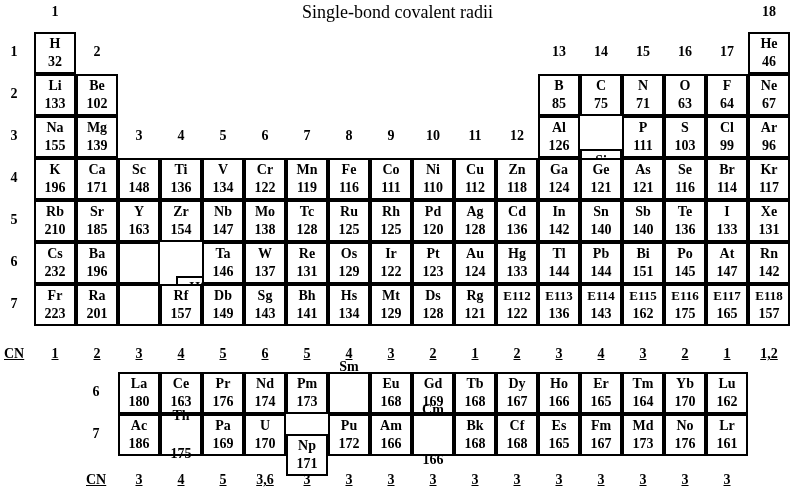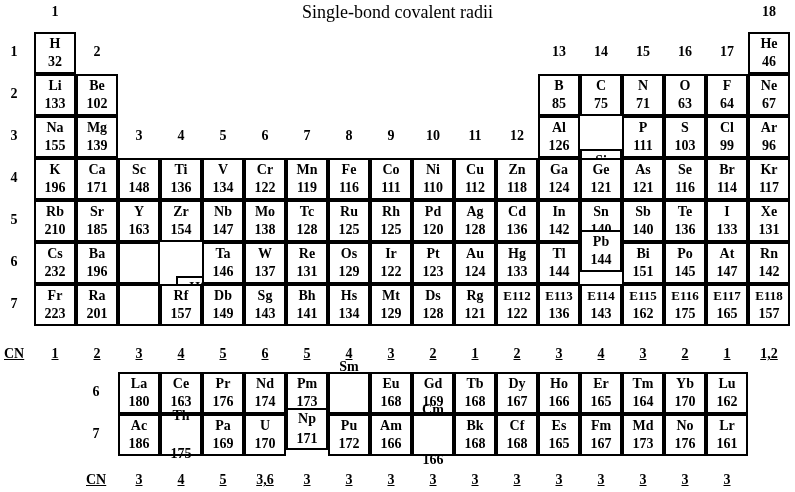--- a/index.html
+++ b/index.html
@@ -312,21 +312,21 @@
       <span class="val">124</span>
     </div>
     <div class="cell" style="left: 496px; top: 242px;">
       <span class="sym">Hg</span>
       <span class="val">133</span>
     </div>
     <div class="cell" style="left: 538px; top: 242px;">
       <span class="sym">Tl</span>
       <span class="val">144</span>
     </div>
-    <div class="cell" style="left: 580px; top: 230px;">
+    <div class="cell" style="left: 580px; top: 242px;">
       <span class="sym">Pb</span>
       <span class="val">144</span>
     </div>
     <div class="cell" style="left: 622px; top: 242px;">
       <span class="sym">Bi</span>
       <span class="val">151</span>
     </div>
     <div class="cell" style="left: 664px; top: 242px;">
       <span class="sym">Po</span>
       <span class="val">145</span>
@@ -503,21 +503,21 @@
       <span class="val">175</span>
     </div>
     <div class="cell" style="left: 202px; top: 414px;">
       <span class="sym">Pa</span>
       <span class="val">169</span>
     </div>
     <div class="cell" style="left: 244px; top: 414px;">
       <span class="sym">U</span>
       <span class="val">170</span>
     </div>
-    <div class="cell" style="left: 286px; top: 408px; justify-content: space-between;">
+    <div class="cell" style="left: 286px; top: 434px;">
       <span class="sym">Np</span>
       <span class="val">171</span>
     </div>
     <div class="cell" style="left: 328px; top: 414px;">
       <span class="sym">Pu</span>
       <span class="val">172</span>
     </div>
     <div class="cell" style="left: 370px; top: 414px;">
       <span class="sym">Am</span>
       <span class="val">166</span>

